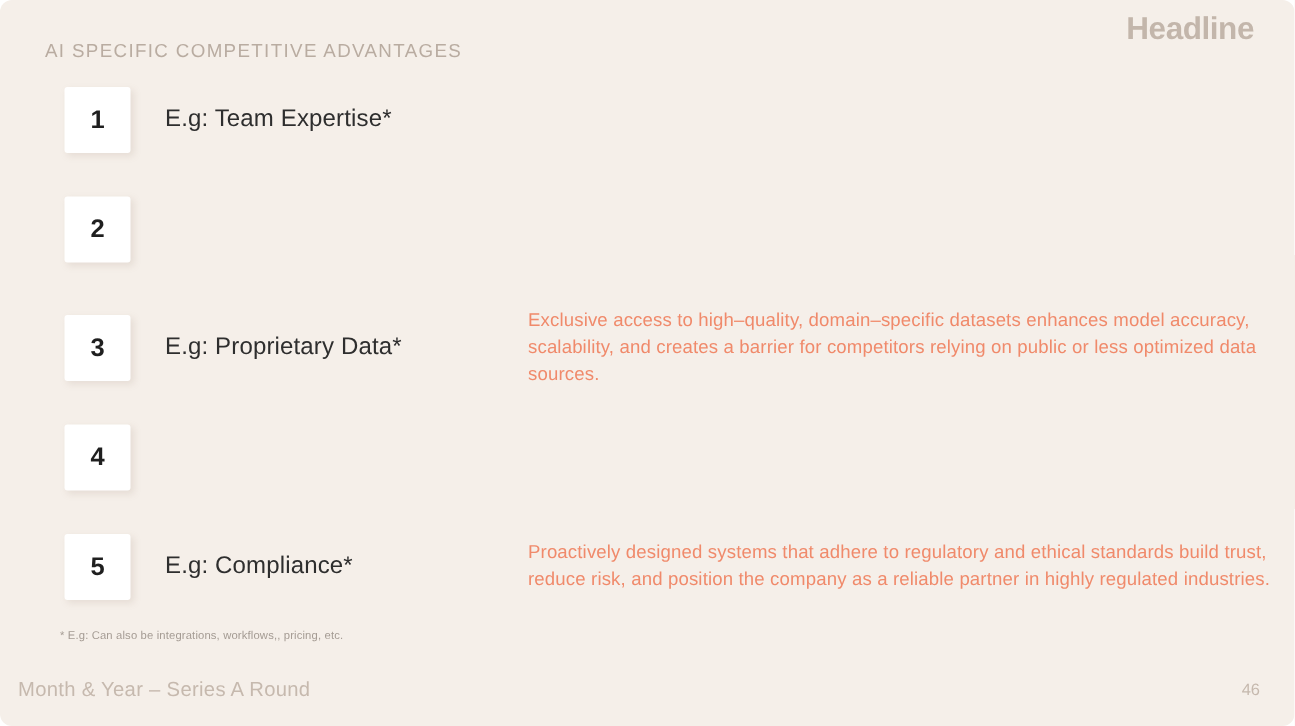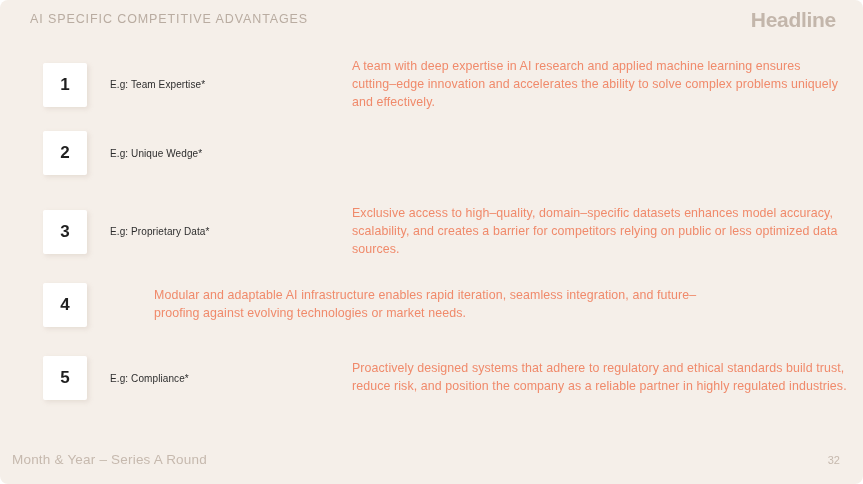--- a/index.html
+++ b/index.html
@@ -16,21 +16,21 @@
   html,body{width:863px;height:484px;background:#ffffff;overflow:hidden;}
   body{font-family:"Liberation Sans","DejaVu Sans",sans-serif;}
   .slide{
     position:relative;
     width:863px;height:484px;
     background:var(--background);
     border-radius:8px;
     overflow:hidden;
   }
   .slide-title{
-    position:absolute;left:30px;top:12px;
+    position:absolute;left:30px;top:27px;
     font-size:12.5px;font-weight:500;
     letter-spacing:0.9px;
     color:var(--title-taupe);
     text-transform:uppercase;
   }
   .logo{
     position:absolute;right:27px;top:8px;
     font-size:21px;font-weight:700;
     letter-spacing:-0.3px;
     color:var(--logo-taupe);
@@ -45,21 +45,21 @@
     border-radius:2px;
     box-shadow:2px 2px 5px rgba(160,140,120,0.18);
     display:flex;align-items:center;justify-content:center;
   }
   .numbox span{
     font-size:17px;font-weight:700;color:#1f1f1f;
   }
   .item-label{
     margin-left:23px;
     width:175px;flex:0 0 175px;
-    font-size:10px;font-weight:500;
+    font-size:16px;font-weight:500;
     color:var(--label-dark);
     letter-spacing:0.1px;
   }
   .item-desc{
     margin-left:67px;
     width:545px;max-width:545px;
     font-size:12.4px;line-height:1.44;
     color:var(--accent-coral);
     letter-spacing:0.1px;
   }
@@ -89,50 +89,48 @@
 <div class="slide">
 
   <h1 class="slide-title">AI SPECIFIC COMPETITIVE ADVANTAGES</h1>
   <div class="logo">Headline</div>
 
   <div class="row row1">
     <div class="numbox">
       <span>1</span>
     </div>
     <div class="item-label">E.g: Team Expertise*</div>
-    <div class="item-desc">A team with deep expertise in AI research and applied machine learning ensures cutting–edge innovation and accelerates the ability to solve complex problems uniquely and effectively.</div>
   </div>
 
   <div class="row row2">
     <div class="numbox">
       <span>2</span>
     </div>
-    <div class="item-label">E.g: Unique Wedge*</div>
   </div>
 
   <div class="row row3">
     <div class="numbox">
       <span>3</span>
     </div>
     <div class="item-label">E.g: Proprietary Data*</div>
     <div class="item-desc">Exclusive access to high–quality, domain–specific datasets enhances model accuracy, scalability, and creates a barrier for competitors relying on public or less optimized data sources.</div>
   </div>
 
   <div class="row row4">
     <div class="numbox">
       <span>4</span>
     </div>
-    <div class="item-desc">Modular and adaptable AI infrastructure enables rapid iteration, seamless integration, and future–proofing against evolving technologies or market needs.</div>
   </div>
 
   <div class="row row5">
     <div class="numbox">
       <span>5</span>
     </div>
     <div class="item-label">E.g: Compliance*</div>
     <div class="item-desc">Proactively designed systems that adhere to regulatory and ethical standards build trust, reduce risk, and position the company as a reliable partner in highly regulated industries.</div>
   </div>
 
+  <div class="footnote">* E.g: Can also be integrations, workflows,, pricing, etc.</div>
 
   <div class="footer-left">Month &amp; Year – Series A Round</div>
-  <div class="page-number">32</div>
+  <div class="page-number">46</div>
 
 </div>
 
 </body></html>

